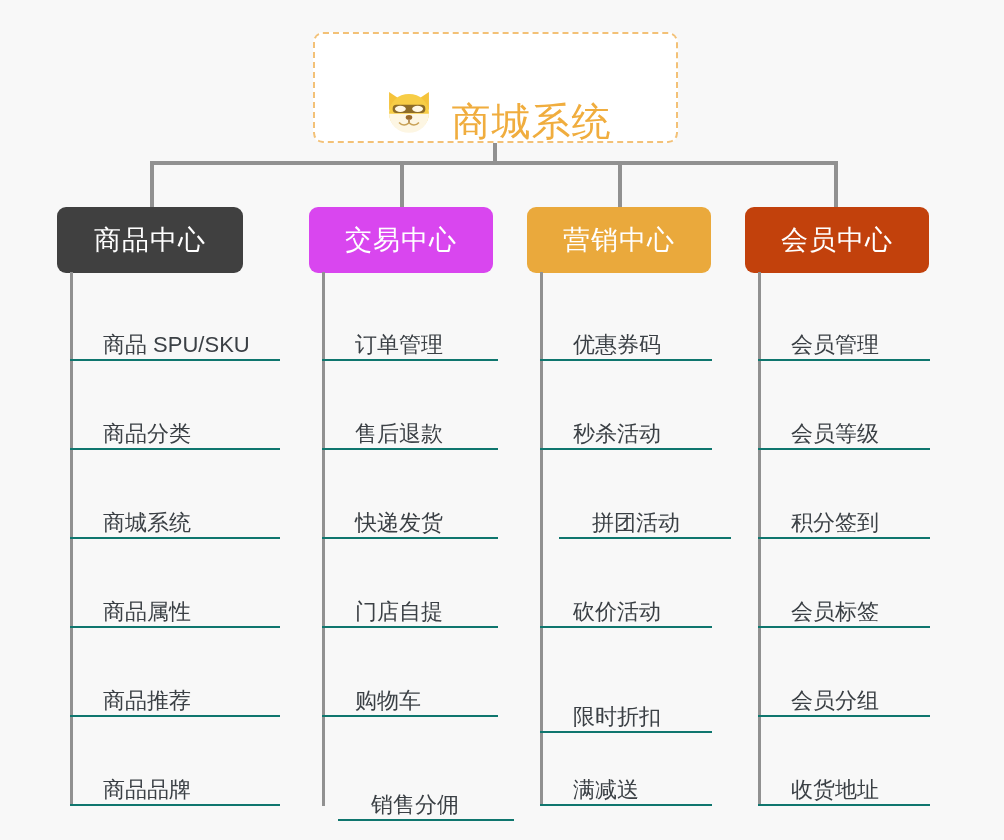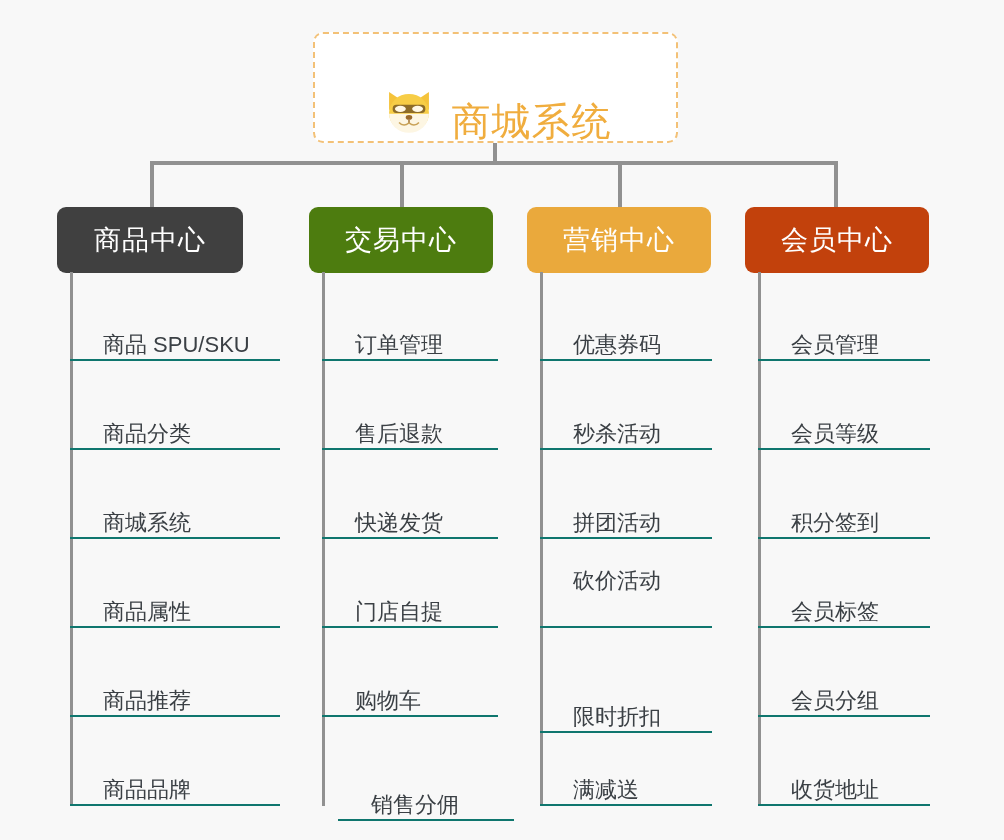--- a/index.html
+++ b/index.html
@@ -87,21 +87,21 @@
   <div class="conn" style="left: 150px; top: 161px; width: 688px; height: 4px; background: rgb(145, 145, 145);"></div>
 
   <div class="conn" style="left: 150px; top: 161px; width: 4px; height: 47px; background: rgb(145, 145, 145);"></div>
   <div class="conn" style="left: 400px; top: 161px; width: 4px; height: 47px; background: rgb(145, 145, 145);"></div>
   <div class="conn" style="left: 618px; top: 161px; width: 4px; height: 47px; background: rgb(145, 145, 145);"></div>
   <div class="conn" style="left: 834px; top: 161px; width: 4px; height: 47px; background: rgb(145, 145, 145);"></div>
 
   <div class="cat-header" id="cat-0" style="left: 57px; top: 207px; width: 186px; background: #404040;">
     <span>商品中心</span>
   </div>
-  <div class="cat-header" id="cat-1" style="left: 309px; top: 207px; width: 184px; background: #4d7c0f;">
+  <div class="cat-header" id="cat-1" style="left: 309px; top: 207px; width: 184px; background: #d946ef;">
     <span>交易中心</span>
   </div>
   <div class="cat-header" id="cat-2" style="left: 527px; top: 207px; width: 184px; background: rgb(234, 169, 60);">
     <span>营销中心</span>
   </div>
   <div class="cat-header" id="cat-3" style="left: 745px; top: 207px; width: 184px; background: #c2410c;">
     <span>会员中心</span>
   </div>
 
   <div class="leaf-col" id="col-0" style="left:70px;top:272px;">
@@ -147,24 +147,24 @@
       </div>
     </div>
   <div class="leaf-col" id="col-2" style="left:540px;top:272px;">
       <div class="spine" style="height: 534px; background: rgb(145, 145, 145);"></div>
       <div class="leaf-item" style="top: 0px; height: 89px; width: 172px;">
         <span class="leaf-label">优惠券码</span>
       </div>
       <div class="leaf-item" style="top: 89px; height: 89px; width: 172px;">
         <span class="leaf-label">秒杀活动</span>
       </div>
-      <div class="leaf-item" style="top: 178px; height: 89px; width: 172px;">
+      <div class="leaf-item" style="top: 178px; height: 89px; width: 172px; margin-left: 19px;">
         <span class="leaf-label">拼团活动</span>
       </div>
-      <div class="leaf-item" style="top: 267px; height: 89px; width: 172px; align-items: center;">
+      <div class="leaf-item" style="top: 267px; height: 89px; width: 172px;">
         <span class="leaf-label">砍价活动</span>
       </div>
       <div class="leaf-item" style="top: 356px; height: 89px; width: 172px; margin-top: 16px;">
         <span class="leaf-label">限时折扣</span>
       </div>
       <div class="leaf-item" style="top: 445px; height: 89px; width: 172px;">
         <span class="leaf-label">满减送</span>
       </div>
     </div>
   <div class="leaf-col" id="col-3" style="left:758px;top:272px;">

